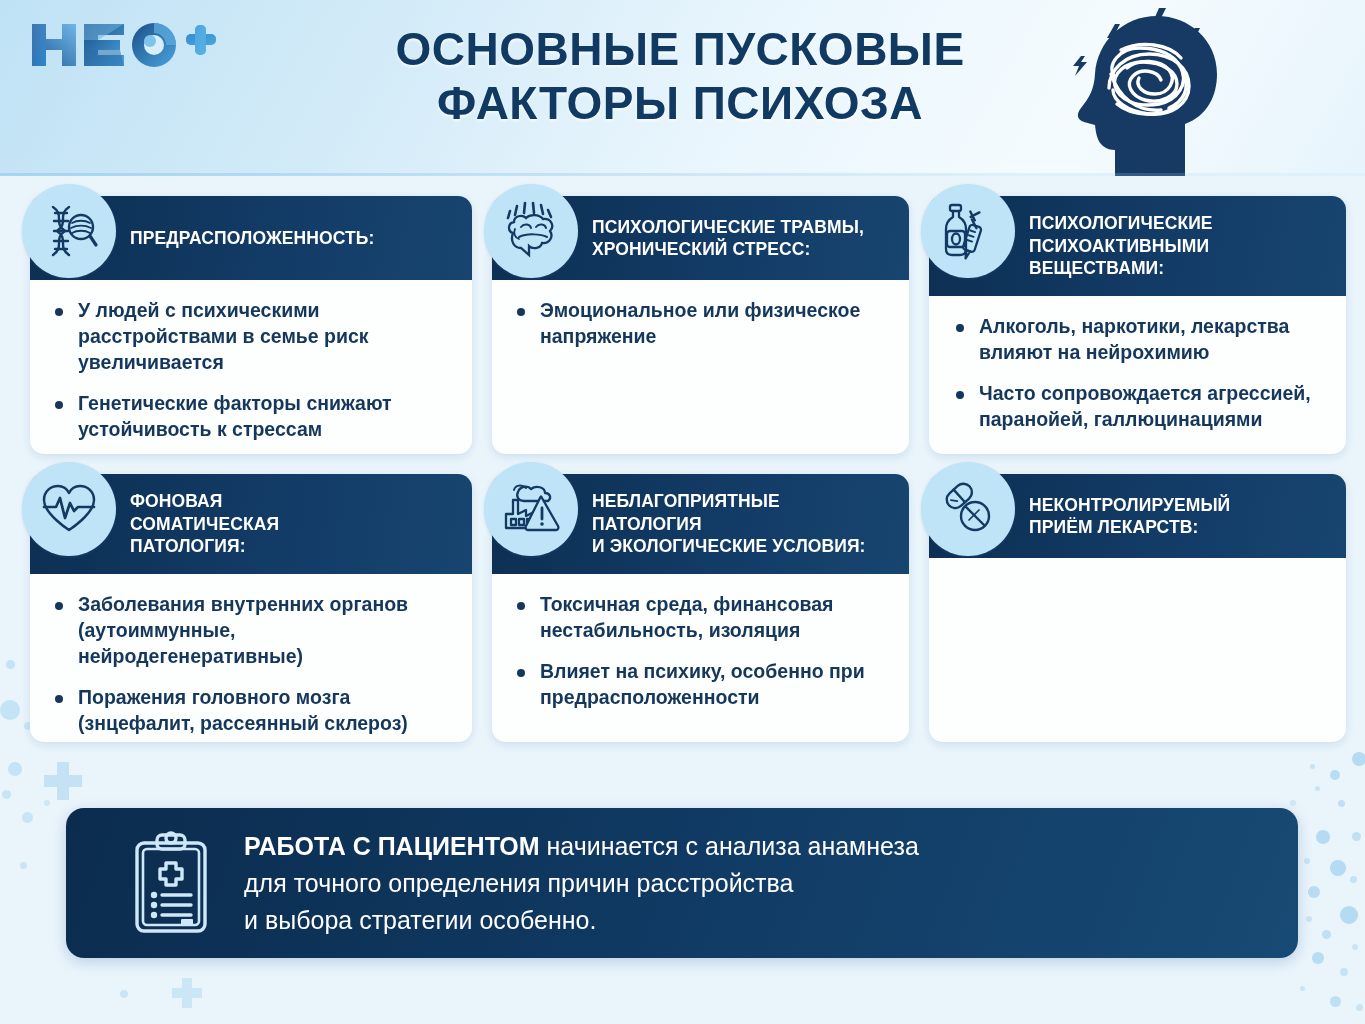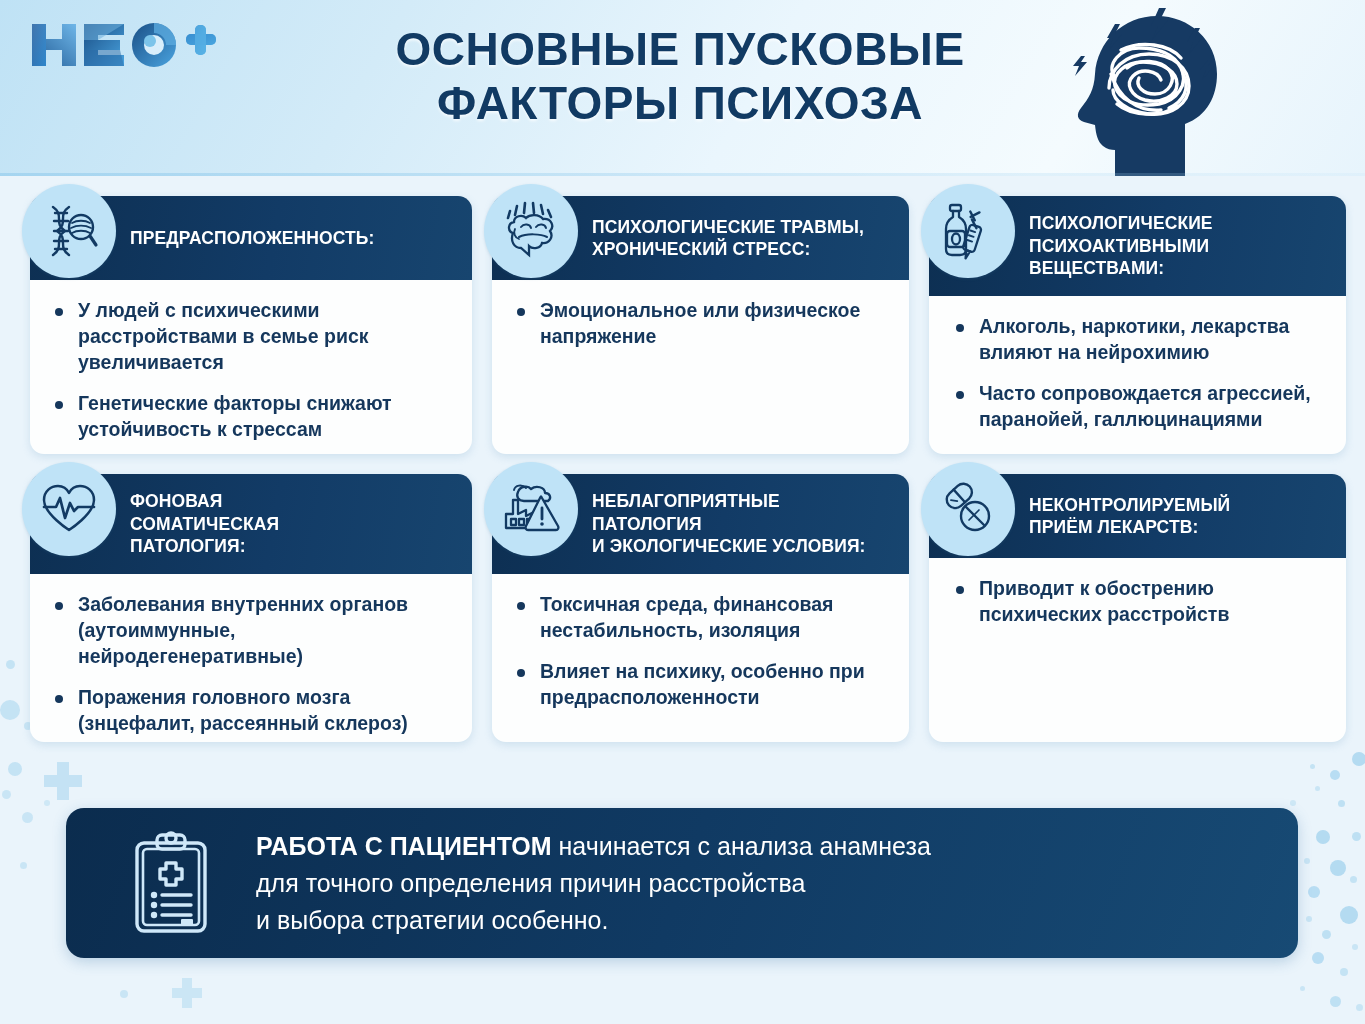--- a/index.html
+++ b/index.html
@@ -174,21 +174,21 @@
     display: flex;
     justify-content: center;
     align-items: center;
     margin-left: 40px;
   }
   .banner-icon svg { display: block; }
   .banner-text {
     color: #ffffff;
     font-size: 25px;
     line-height: 1.48;
-    margin-left: 20px;
+    margin-left: 8px;
   }
   .banner-text .bline { display: block; }
   .banner-text b { font-weight: bold; }
 </style>
 </head>
 <body>
 
 <div class="page">
 
   <div>
@@ -505,21 +505,20 @@
             <line x1="32" y1="42" x2="42" y2="32" stroke-width="1.7"></line>
           </svg>
         </div>
         <div class="card-title">
           <span class="tl">НЕКОНТРОЛИРУЕМЫЙ</span>
           <span class="tl">ПРИЁМ ЛЕКАРСТВ:</span>
         </div>
       </div>
       <div class="card-body">
         <ul class="bullets">
-          <li>Приводит к обострению психических расстройств</li>
         </ul>
       </div>
     </div>
 
   </div>
 
   <div class="banner">
     <div class="banner-icon">
       <svg width="84" height="104" viewBox="0 0 84 104" fill="none" stroke="#cfe8f9" stroke-width="3.4" stroke-linecap="round" stroke-linejoin="round">
         <rect x="8" y="12" width="68" height="88" rx="7"></rect>

